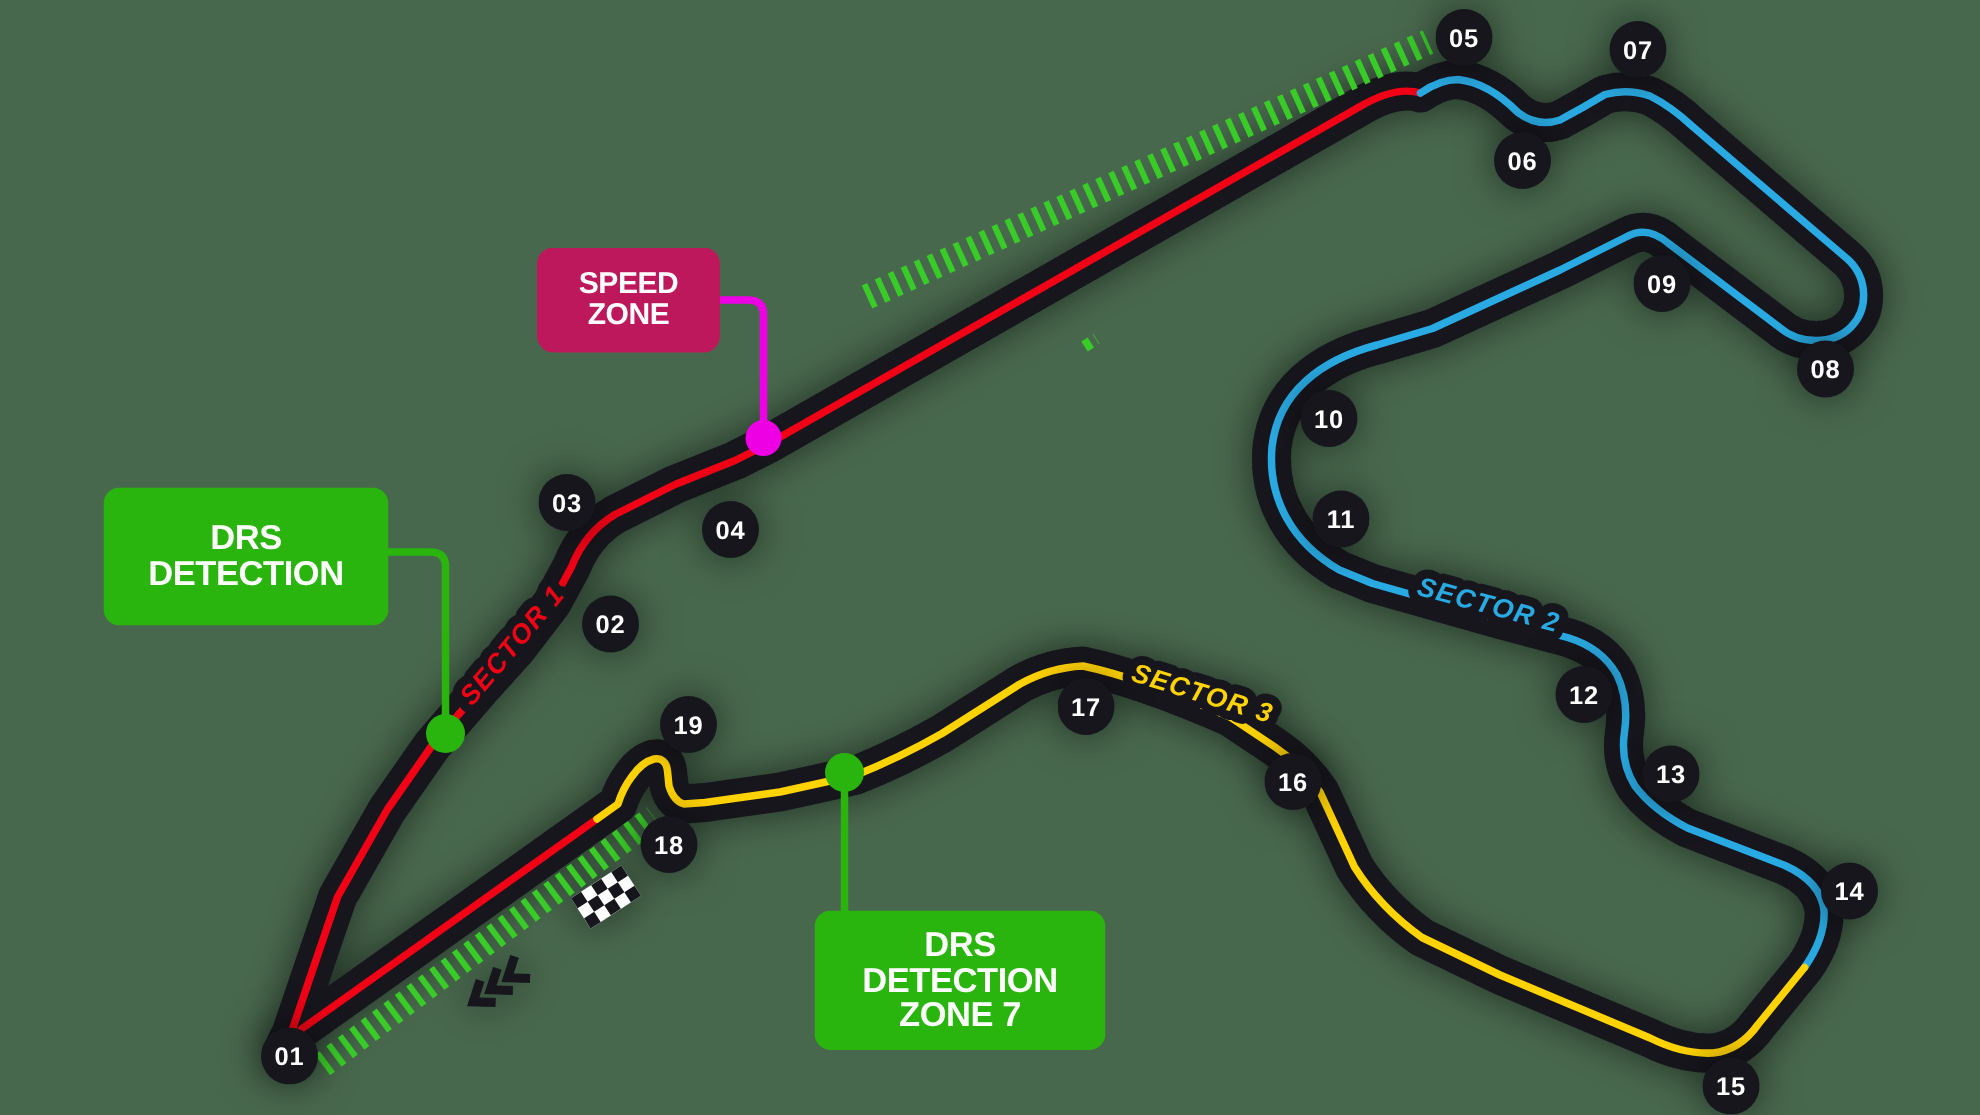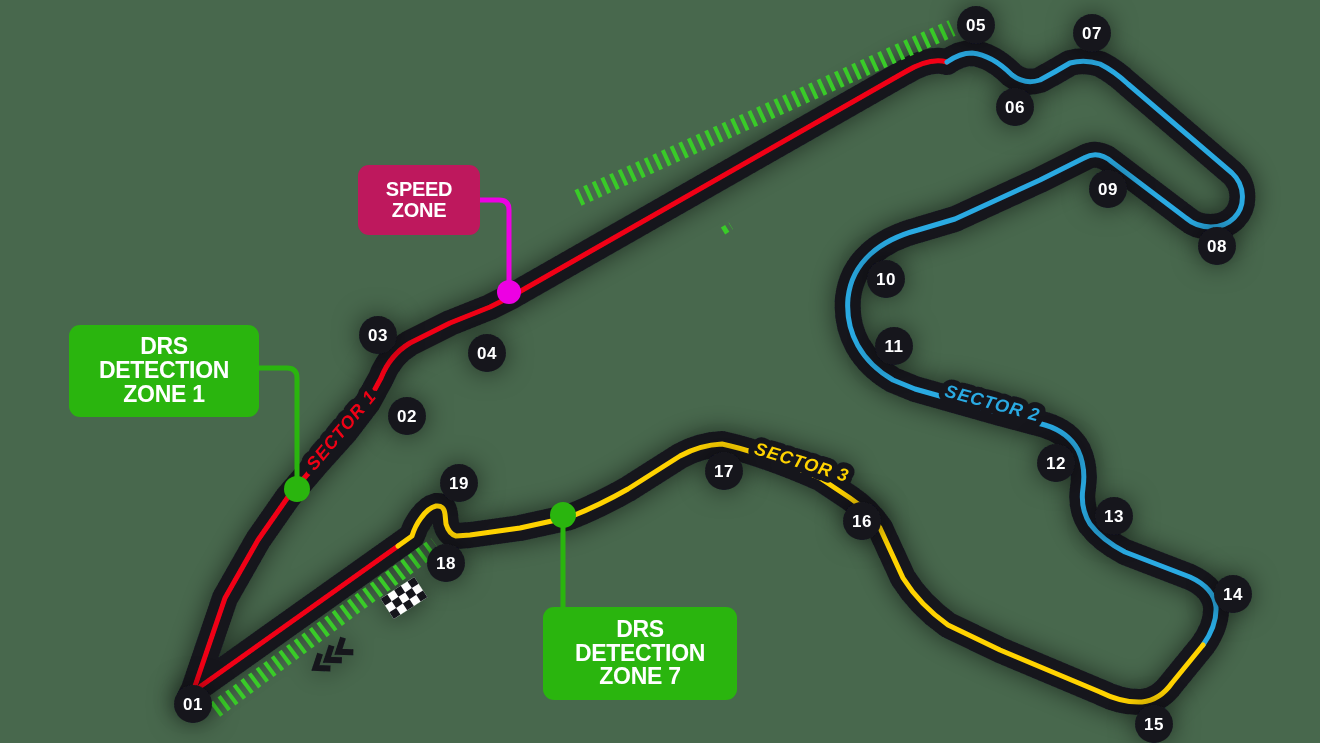--- a/index.html
+++ b/index.html
@@ -166,21 +166,20 @@
   </svg>
 
   <div class="label-box" style="left:358px;top:165px;width:122px;height:70px;font-size:20px;background:#be185d;">
     <div>SPEED</div>
     <div>ZONE</div>
   </div>
 
   <div class="label-box" style="left:69px;top:325px;width:190px;height:92px;font-size:23px;background:#2ab50e;">
     <div>DRS</div>
     <div>DETECTION</div>
-    <div>ZONE 1</div>
   </div>
 
   <div class="label-box" style="left:543px;top:607px;width:194px;height:93px;font-size:23px;background:#2ab50e;">
     <div>DRS</div>
     <div>DETECTION</div>
     <div>ZONE 7</div>
   </div>
 </div>
 
 </body></html>

